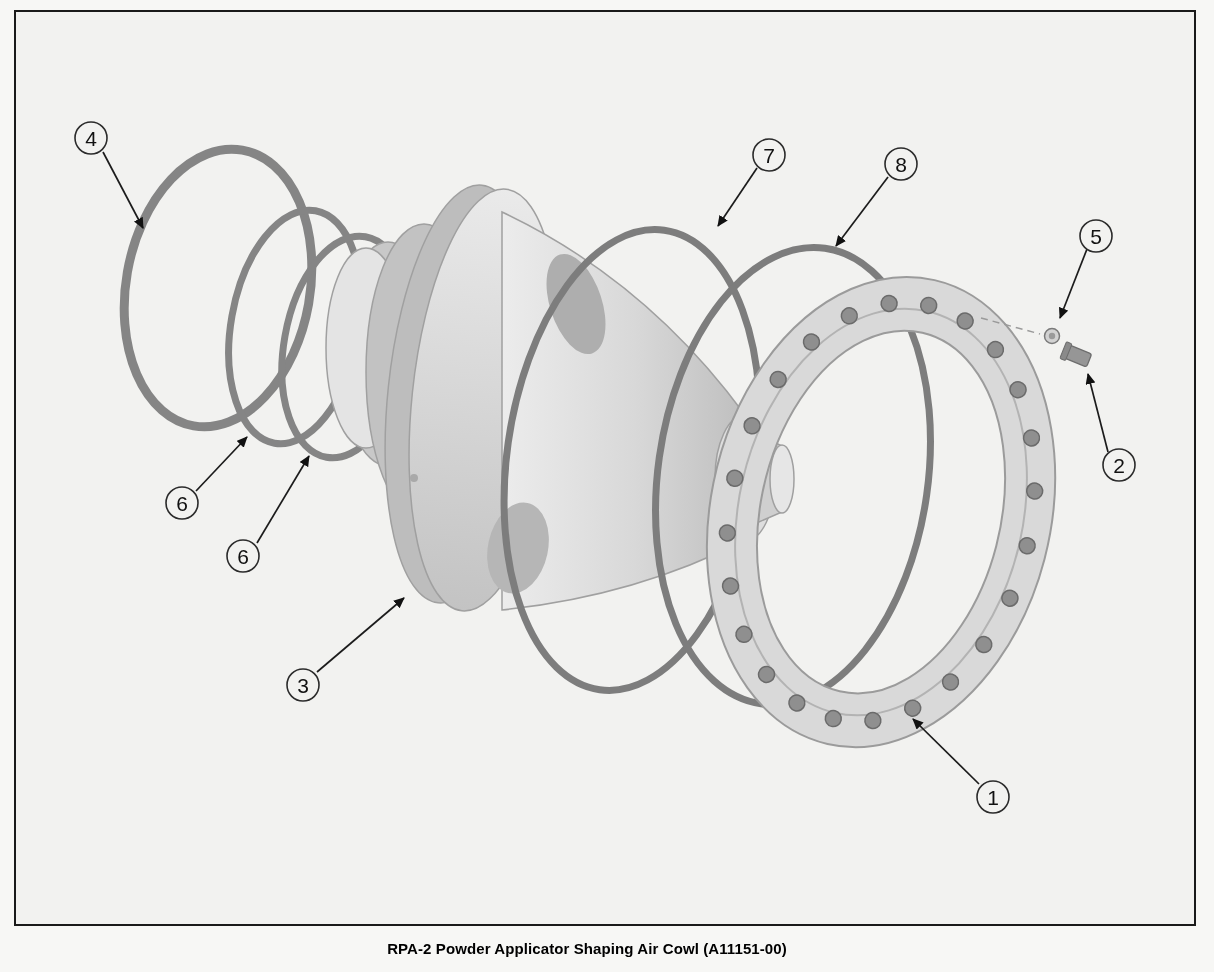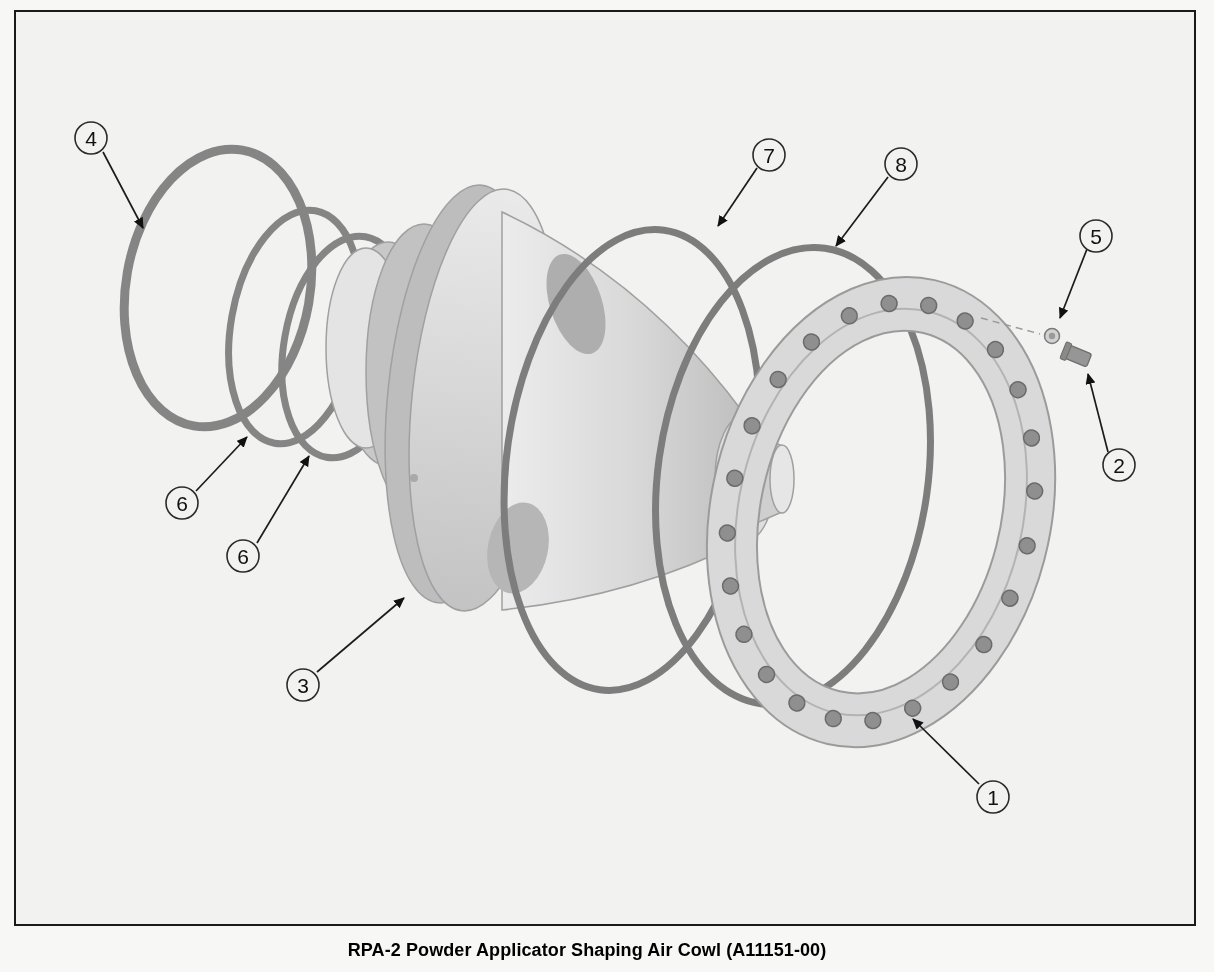--- a/index.html
+++ b/index.html
@@ -23,21 +23,21 @@
     box-sizing: border-box;
   }
   .frame svg { display: block; width: 100%; height: 100%; }
   .caption {
     position: absolute;
     left: 0;
     top: 940px;
     width: 1174px;
     text-align: center;
     font-weight: bold;
-    font-size: 18px;
+    font-size: 15px;
     color: #000;
     letter-spacing: 0.1px;
   }
   .oring { fill: none; stroke: #858585; }
   .ring-thin { fill: none; stroke: #7d7d7d; }
   .metal-edge { stroke: #a0a0a0; stroke-width: 1.5; }
   .bolt { fill: #8f8f8f; stroke: #6b6b6b; stroke-width: 1.5; }
   .leader { stroke: #1c1c1c; stroke-width: 1.7; fill: none; }
   .callout-circle { fill: #f2f2f0; stroke: #2b2b2b; stroke-width: 1.6; }
   .callout-text {

